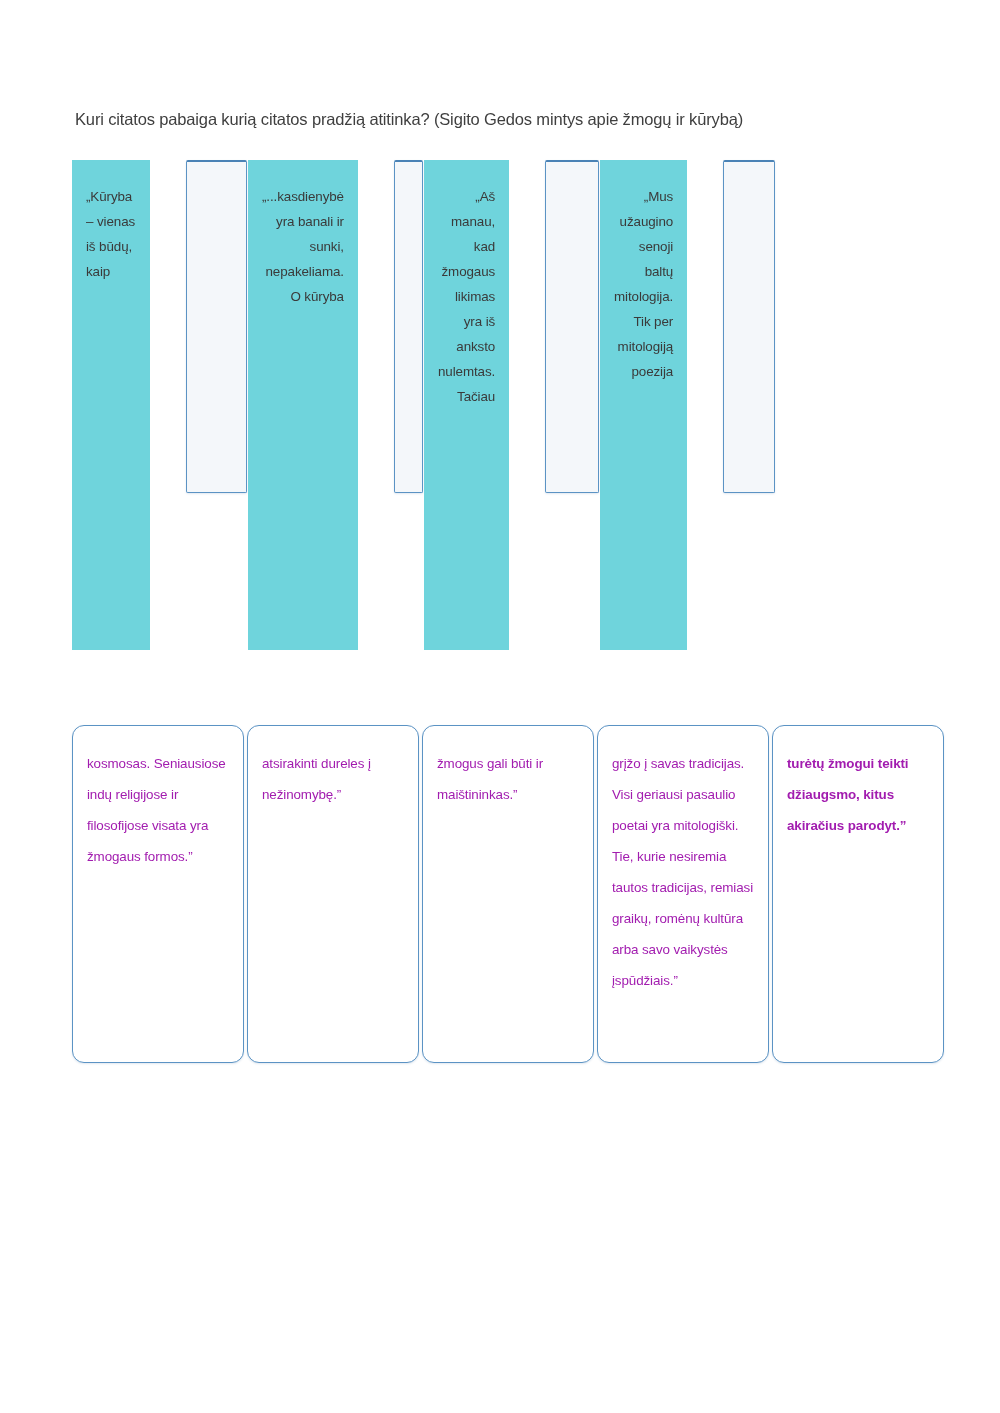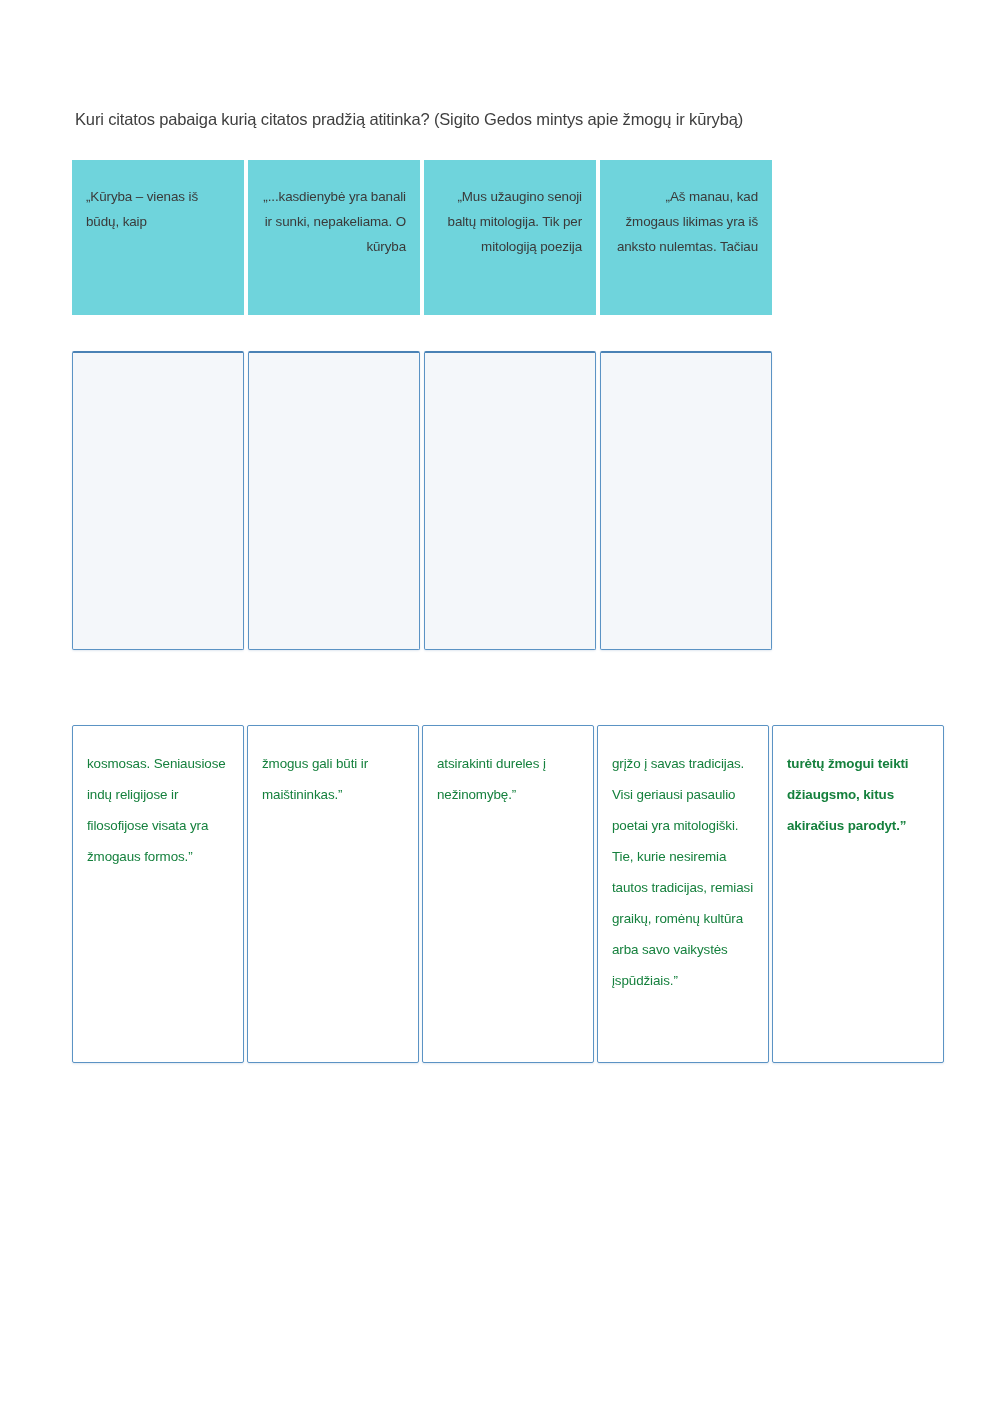--- a/index.html
+++ b/index.html
@@ -45,21 +45,21 @@
     top: 160px;
     width: 880px;
     height: 490px;
     display: flex;
     gap: 0px;
   }
   .prompt-col {
     width: 175px;
     margin-right: 0px;
     display: flex;
-    flex-direction: column;
+    flex-direction: row;
     gap: 36px;
   }
   .prompt-col + .prompt-col { margin-left: 1px; text-align: right; }
 
   .prompt-card {
     width: 172px;
     min-height: 155px;
     box-sizing: border-box;
     background: #6fd4dc;
     padding: 24px 14px 10px 14px;
@@ -89,26 +89,26 @@
     display: flex;
     align-items: flex-start;
   }
   .answer-card {
     width: 172px;
     height: 338px;
     margin-right: 3px;
     box-sizing: border-box;
     background: #ffffff;
     border: 1.5px solid #5b93c4;
-    border-radius: 2px;
+    border-radius: 12px;
     box-shadow: 0 1px 2px rgba(90,130,170,0.18);
     padding: 22px 14px 10px 14px;
     font-size: 13.4px;
     line-height: 31px;
-    color: #15803d;
+    color: #a21caf;
     letter-spacing: -0.1px;
     overflow: hidden;
   }
   .answer-card:last-child { margin-right: 0; font-weight: bold; }
 </style>
 </head>
 <body>
 
 <div class="worksheet">
 
@@ -120,33 +120,33 @@
       <div class="prompt-card">„Kūryba – vienas iš būdų, kaip</div>
       <div class="drop-zone"></div>
     </div>
 
     <div class="prompt-col">
       <div class="prompt-card">„...kasdienybė yra banali ir sunki, nepakeliama. O kūryba</div>
       <div class="drop-zone"></div>
     </div>
 
     <div class="prompt-col">
-      <div class="prompt-card">„Mus užaugino senoji baltų mitologija. Tik per mitologiją poezija</div>
+      <div class="prompt-card">„Aš manau, kad žmogaus likimas yra iš anksto nulemtas. Tačiau</div>
       <div class="drop-zone"></div>
     </div>
 
     <div class="prompt-col">
-      <div class="prompt-card">„Aš manau, kad žmogaus likimas yra iš anksto nulemtas. Tačiau</div>
+      <div class="prompt-card">„Mus užaugino senoji baltų mitologija. Tik per mitologiją poezija</div>
       <div class="drop-zone"></div>
     </div>
 
 
   </div>
 
   <div class="answer-row">
     <div class="answer-card">kosmosas. Seniausiose indų religijose ir filosofijose visata yra žmogaus formos.”</div>
+    <div class="answer-card">atsirakinti dureles į nežinomybę.”</div>
     <div class="answer-card">žmogus gali būti ir maištininkas.”</div>
-    <div class="answer-card">atsirakinti dureles į nežinomybę.”</div>
     <div class="answer-card">grįžo į savas tradicijas. Visi geriausi pasaulio poetai yra mitologiški. Tie, kurie nesiremia tautos tradicijas, remiasi graikų, romėnų kultūra arba savo vaikystės įspūdžiais.”</div>
     <div class="answer-card">turėtų žmogui teikti džiaugsmo, kitus akiračius parodyt.”</div>
   </div>
 
 </div>
 
 </body></html>

